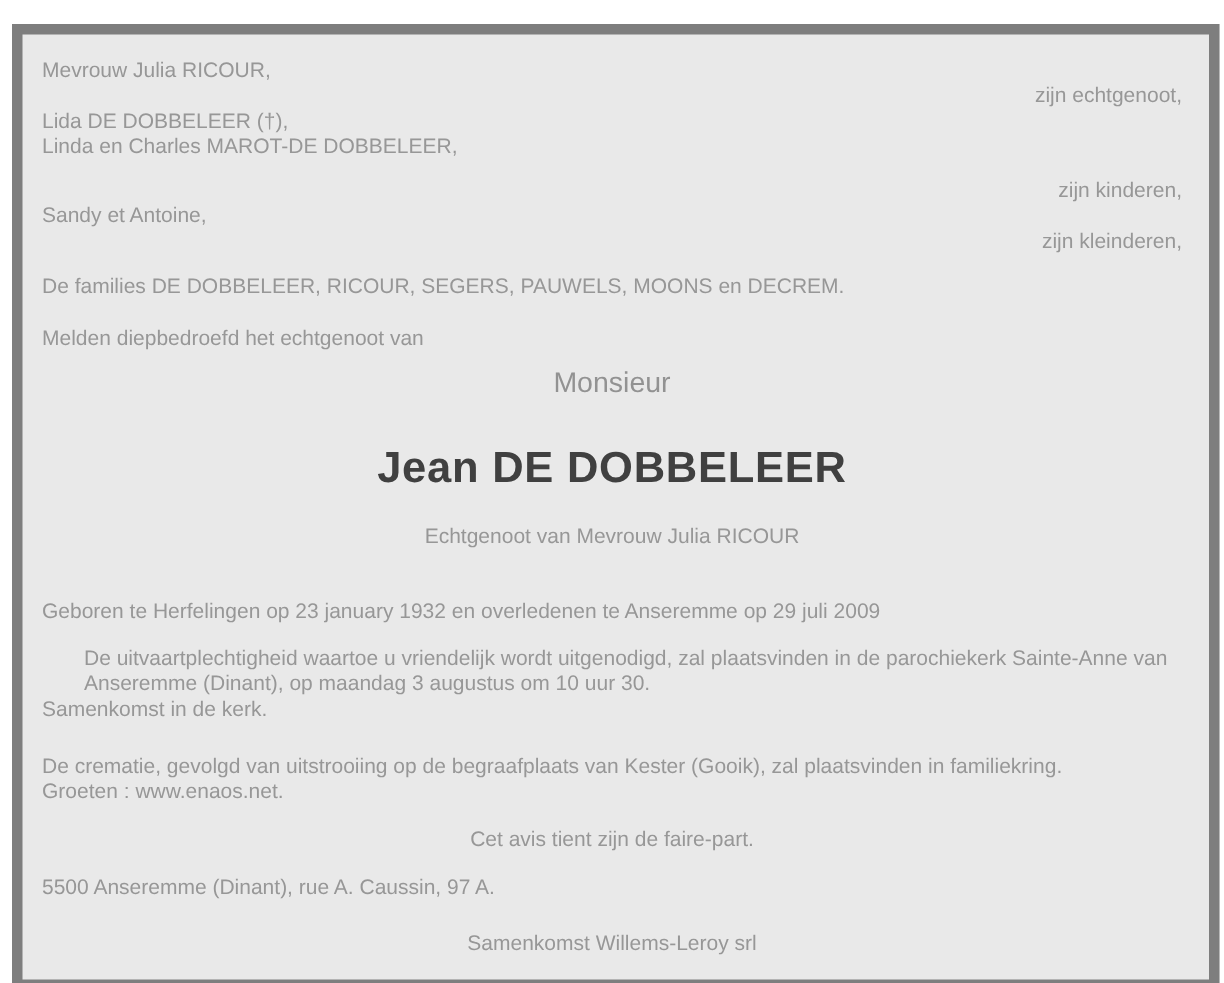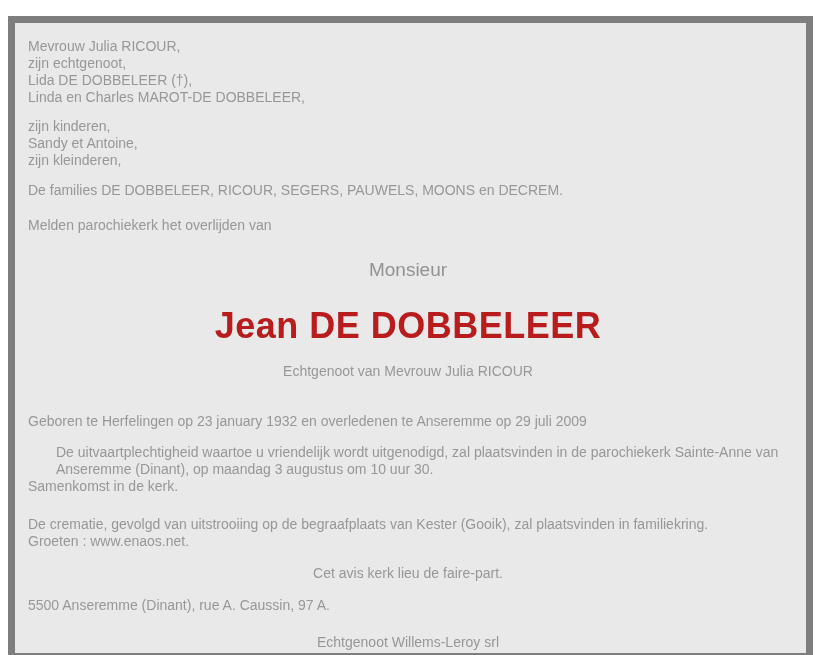--- a/index.html
+++ b/index.html
@@ -21,48 +21,48 @@
     background: #e9e9e9;
     overflow: hidden;
   }
   .content {
     padding: 15px 18px 0 13px;
     color: #979797;
     font-size: 14px;
     line-height: 17px;
   }
   p { margin: 0; }
-  .right  { text-align: left; }
+  .right  { text-align: right; }
   .center { text-align: center; }
   .title-line {
     font-size: 19px;
     line-height: 23px;
     color: #929292;
   }
   .name-line {
-    font-size: 36px;
+    font-size: 29px;
     line-height: 34px;
     font-weight: 700;
-    color: #b91c1c;
+    color: #404040;
     letter-spacing: 0.5px;
   }
   .service-line {
     white-space: pre-line;
     margin-right: -14px;
     margin-left: 28px;
   }
   .mt4  { margin-top: 12px; }
   .mt12 { margin-top: 13px; }
   .mt13 { }
   .mt14 { margin-top: 14px; }
   .mt15 { margin-top: 15px; }
   .mt16 { margin-top: 20px; }
   .mt17 { margin-top: 33px; }
   .mt18 { margin-top: 18px; }
-  .mt20 { margin-top: 24px; }
+  .mt20 { margin-top: 10px; }
   .mt21 { margin-top: 21px; }
   .mt28 { margin-top: 28px; }
 </style>
 </head>
 <body>
 
 <div class="card">
   <div class="content">
 
     <p>Mevrouw Julia RICOUR,</p>
@@ -70,39 +70,39 @@
 
     <p>Lida DE DOBBELEER (†),</p>
     <p>Linda en Charles MAROT-DE DOBBELEER,</p>
     <p class="right mt4">zijn kinderen,</p>
 
     <p>Sandy et Antoine,</p>
     <p class="right">zijn kleinderen,</p>
 
     <p class="mt12">De families DE DOBBELEER, RICOUR, SEGERS, PAUWELS, MOONS en DECREM.</p>
 
-    <p class="mt18">Melden parochiekerk het overlijden van</p>
+    <p class="mt18">Melden diepbedroefd het echtgenoot van</p>
 
     <p class="center title-line mt20">Monsieur</p>
 
     <p class="center name-line mt28">Jean DE DOBBELEER</p>
 
     <p class="center mt16">Echtgenoot van Mevrouw Julia RICOUR</p>
 
     <p class="mt17">Geboren te Herfelingen op 23 january 1932 en overledenen te Anseremme op 29 juli 2009</p>
 
     <p class="mt14 service-line">De uitvaartplechtigheid waartoe u vriendelijk wordt uitgenodigd, zal plaatsvinden in de parochiekerk Sainte-Anne van
 Anseremme (Dinant), op maandag 3 augustus om 10 uur 30.</p>
 
     <p class="mt13">Samenkomst in de kerk.</p>
 
     <p class="mt21">De crematie, gevolgd van uitstrooiing op de begraafplaats van Kester (Gooik), zal plaatsvinden in familiekring.</p>
 
     <p class="mt13">Groeten : www.enaos.net.</p>
 
-    <p class="center mt15">Cet avis kerk lieu de faire-part.</p>
+    <p class="center mt15">Cet avis tient zijn de faire-part.</p>
 
     <p class="mt15">5500 Anseremme (Dinant), rue A. Caussin, 97 A.</p>
 
-    <p class="center mt16">Echtgenoot Willems-Leroy srl</p>
+    <p class="center mt16">Samenkomst Willems-Leroy srl</p>
 
   </div>
 </div>
 
 </body></html>

